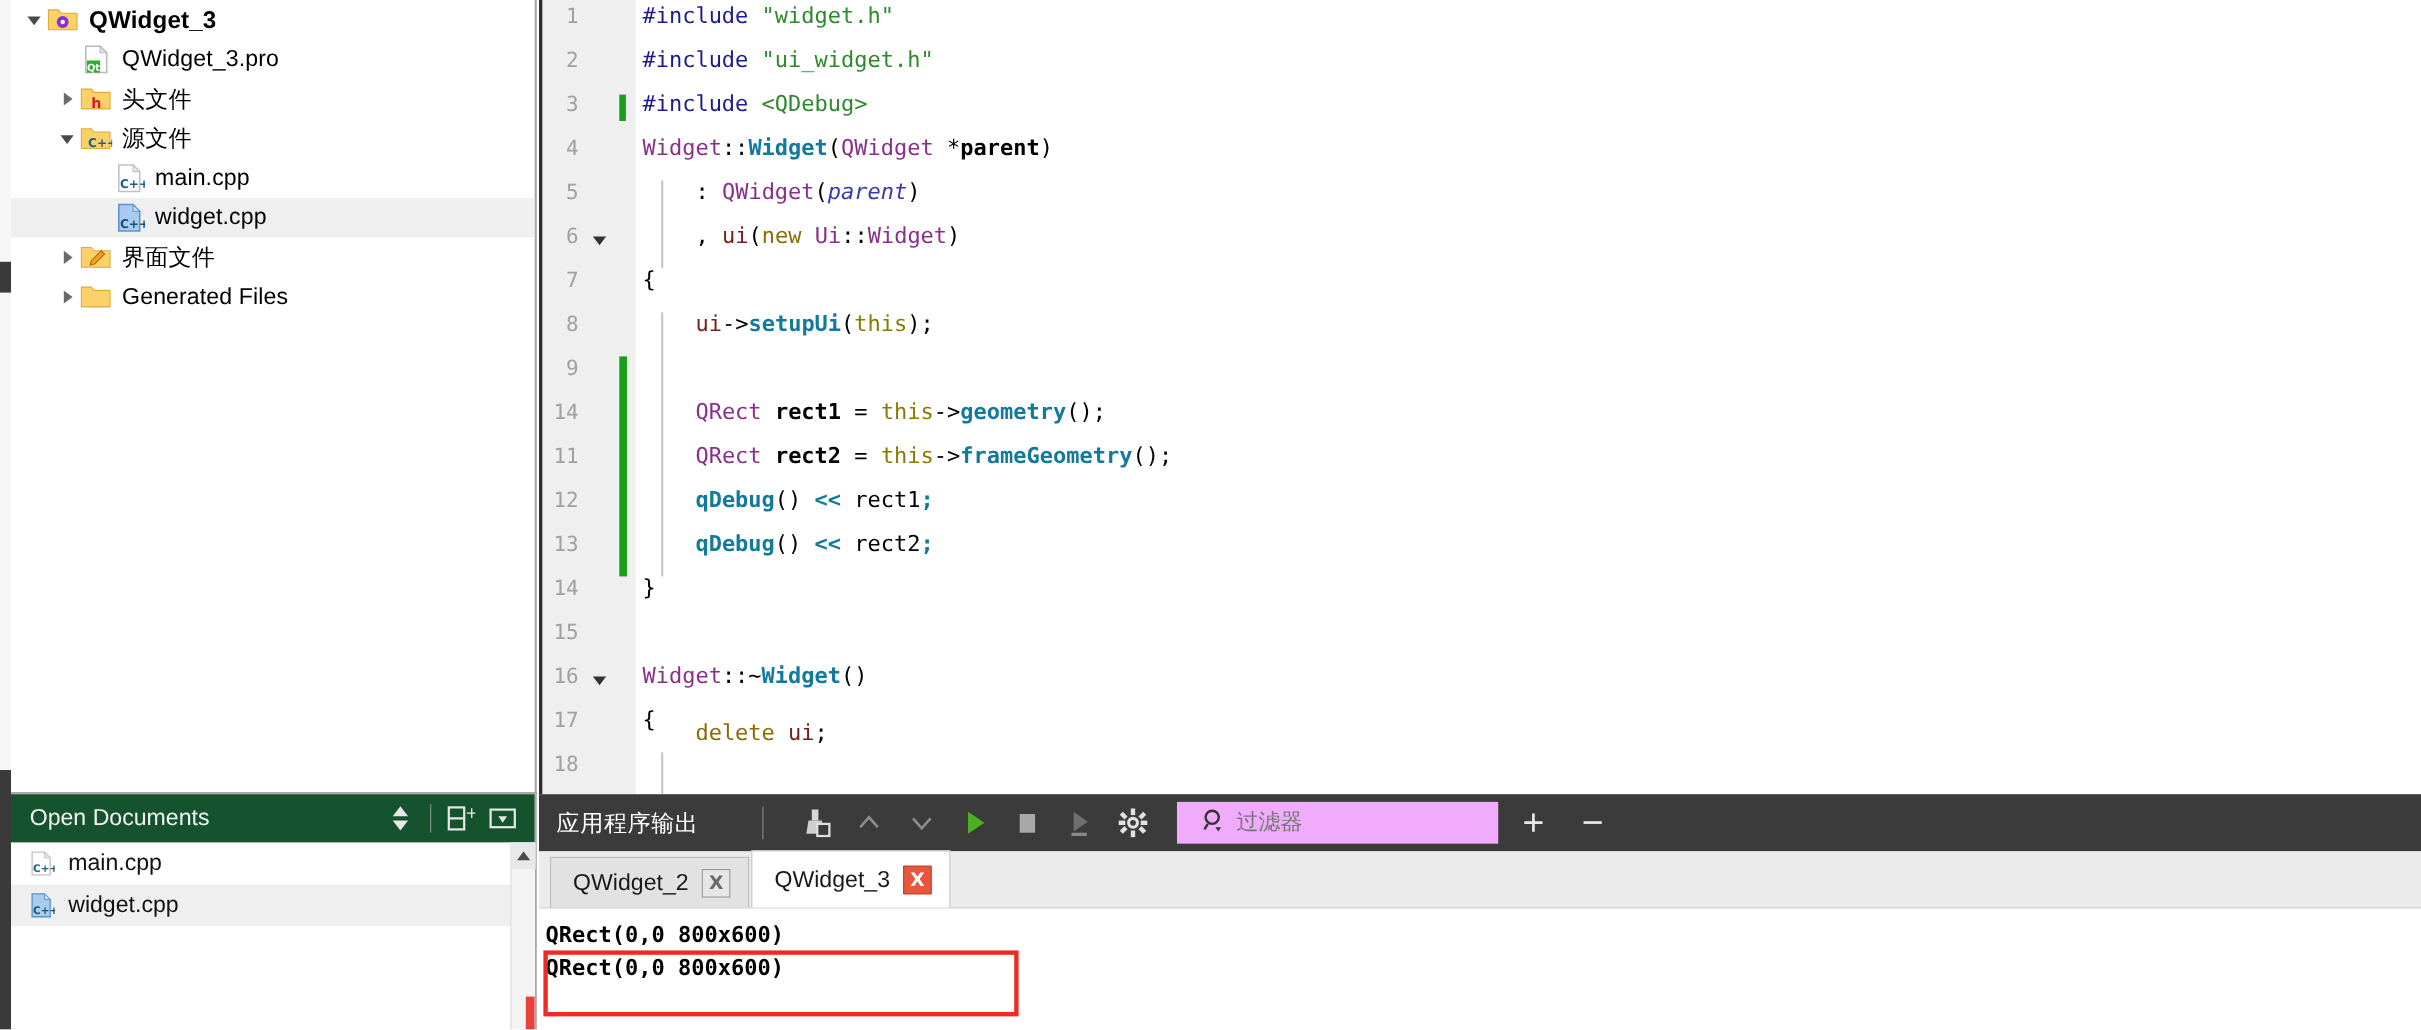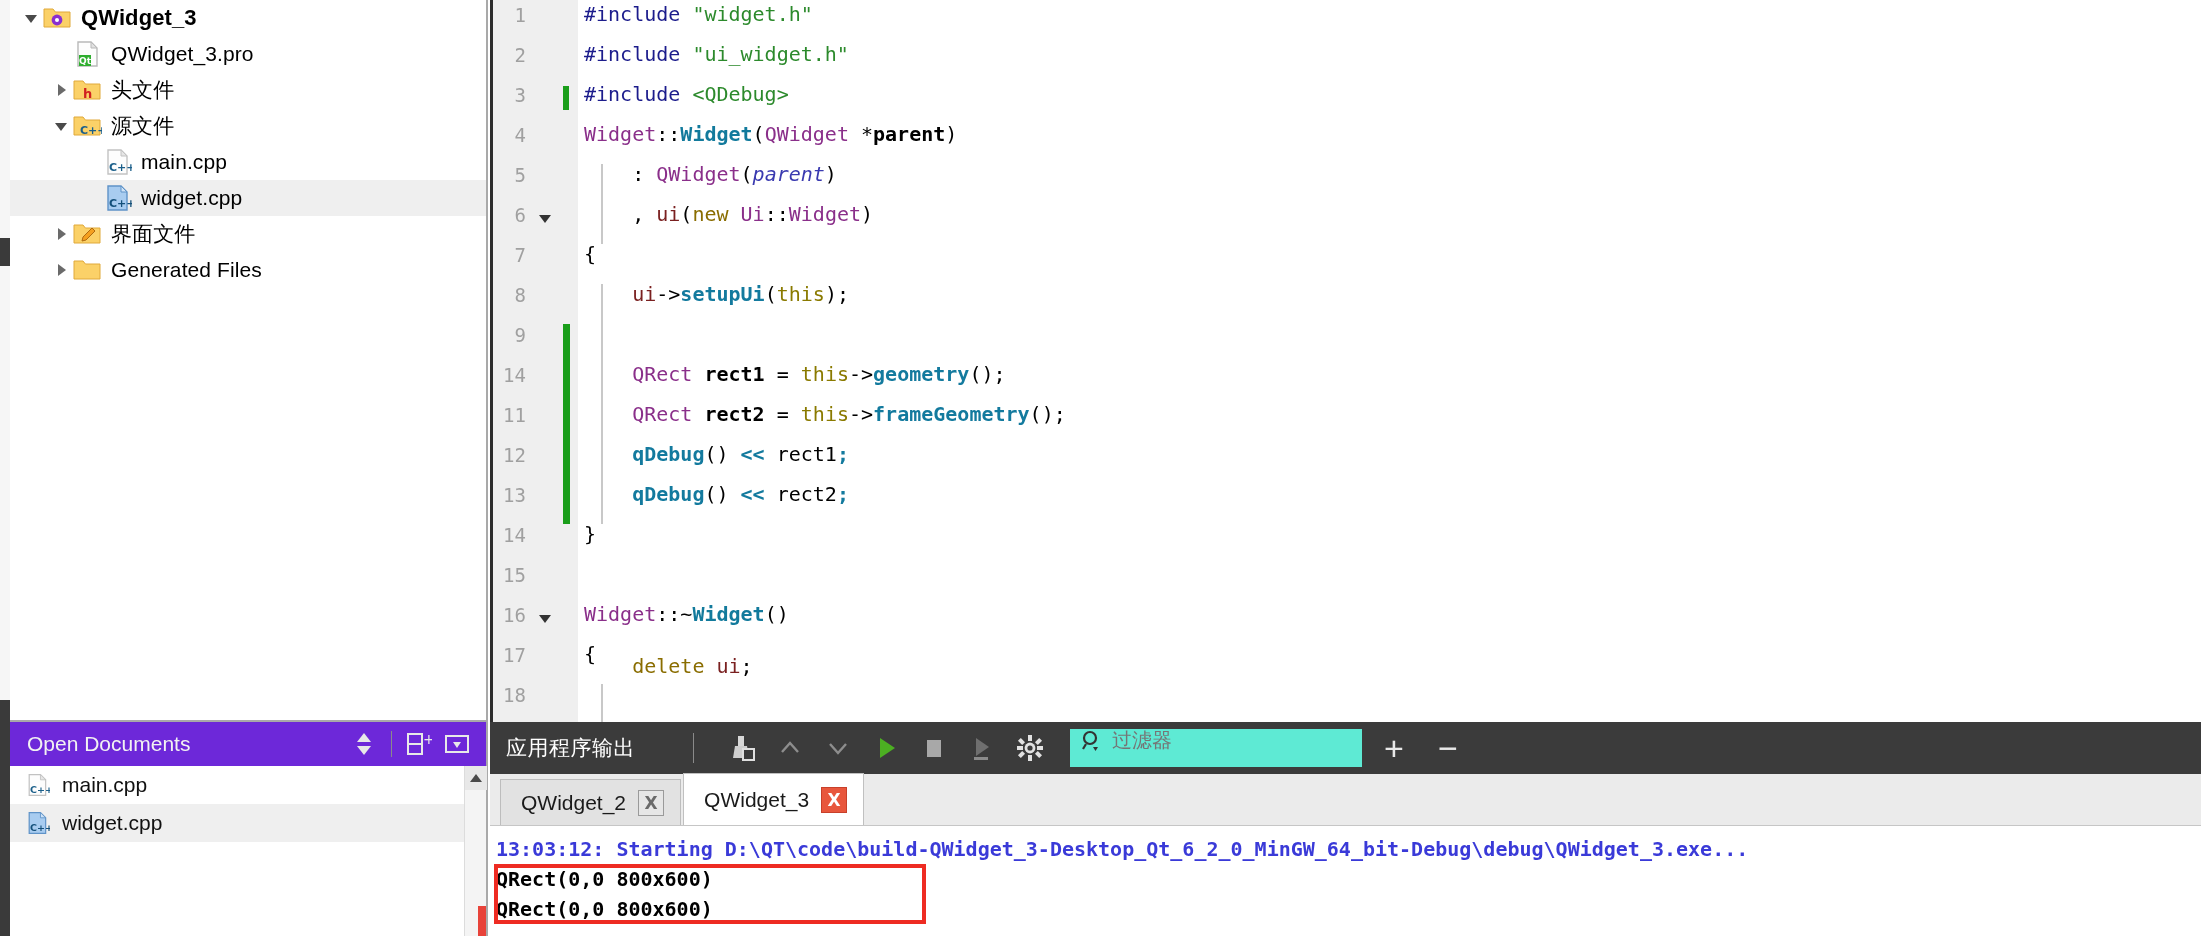--- a/index.html
+++ b/index.html
@@ -62,21 +62,21 @@
 
   
   #open-docs {
     position: absolute; left: 10px; top: 722px;
     width: 478px; height: 214px;
     background: #ffffff;
     border-right: 2px solid #a9a9a9;
   }
   #open-docs-header {
     height: 44px;
-    background: #6d28d9;
+    background: #14532d;
     display: flex; align-items: center;
     padding-left: 17px;
     color: #f0f0f0;
   }
   #open-docs-title { font-size: 21px; color: #f2f2f2; }
   .od-tools { margin-left: auto; display: flex; align-items: center; gap: 0px; padding-right: 10px; }
   .od-btn {
     width: 38px; height: 38px;
     display: flex; align-items: center; justify-content: center;
     cursor: pointer;
@@ -180,23 +180,23 @@
     padding-left: 16px;
   }
   #out-title { font-size: 21px; color: #ffffff; letter-spacing: .5px; }
   .tb-sep { width: 1px; height: 30px; background: #8a8a8a; margin: 0 26px 0 58px; }
   .tb-btn {
     width: 44px; height: 44px;
     display: flex; align-items: center; justify-content: center;
     margin-right: 4px; cursor: pointer;
   }
   #filter-box {
-    width: 292px; height: 38px; background: #5eead4;
-    display: flex; align-items: flex-start; margin-left: 14px;
-    padding-left: 10px;
+    width: 292px; height: 38px; background: #f0abfc;
+    display: flex; align-items: center; margin-left: 14px;
+    padding-left: 22px;
   }
   #filter-input {
     border: 0; outline: 0; background: transparent;
     font-family: "Liberation Sans", sans-serif; font-size: 20px;
     color: #555; width: 230px; margin-left: 8px;
   }
   .tb-pm {
     width: 44px; height: 44px; display:flex; align-items:center; justify-content:center;
     color: #e8e8e8; font-size: 34px; cursor: pointer; margin-left: 10px;
   }
@@ -563,20 +563,19 @@
           <span>QWidget_2</span>
           <span class="otab-close">X</span>
         </div>
         <div class="otab active">
           <span>QWidget_3</span>
           <span class="otab-close">X</span>
         </div>
       </div>
 
     <div id="out-body">
-      <div class="out-line out-start">13:03:12: Starting D:\QT\code\build-QWidget_3-Desktop_Qt_6_2_0_MinGW_64_bit-Debug\debug\QWidget_3.exe...</div>
         <div class="out-line out-plain">QRect(0,0 800x600)</div>
         <div class="out-line out-plain">QRect(0,0 800x600)</div>
         <div id="red-box" style="border-color: rgb(238, 43, 34);"></div>
     </div>
   </div>
 
 </div>
 
 </body></html>

